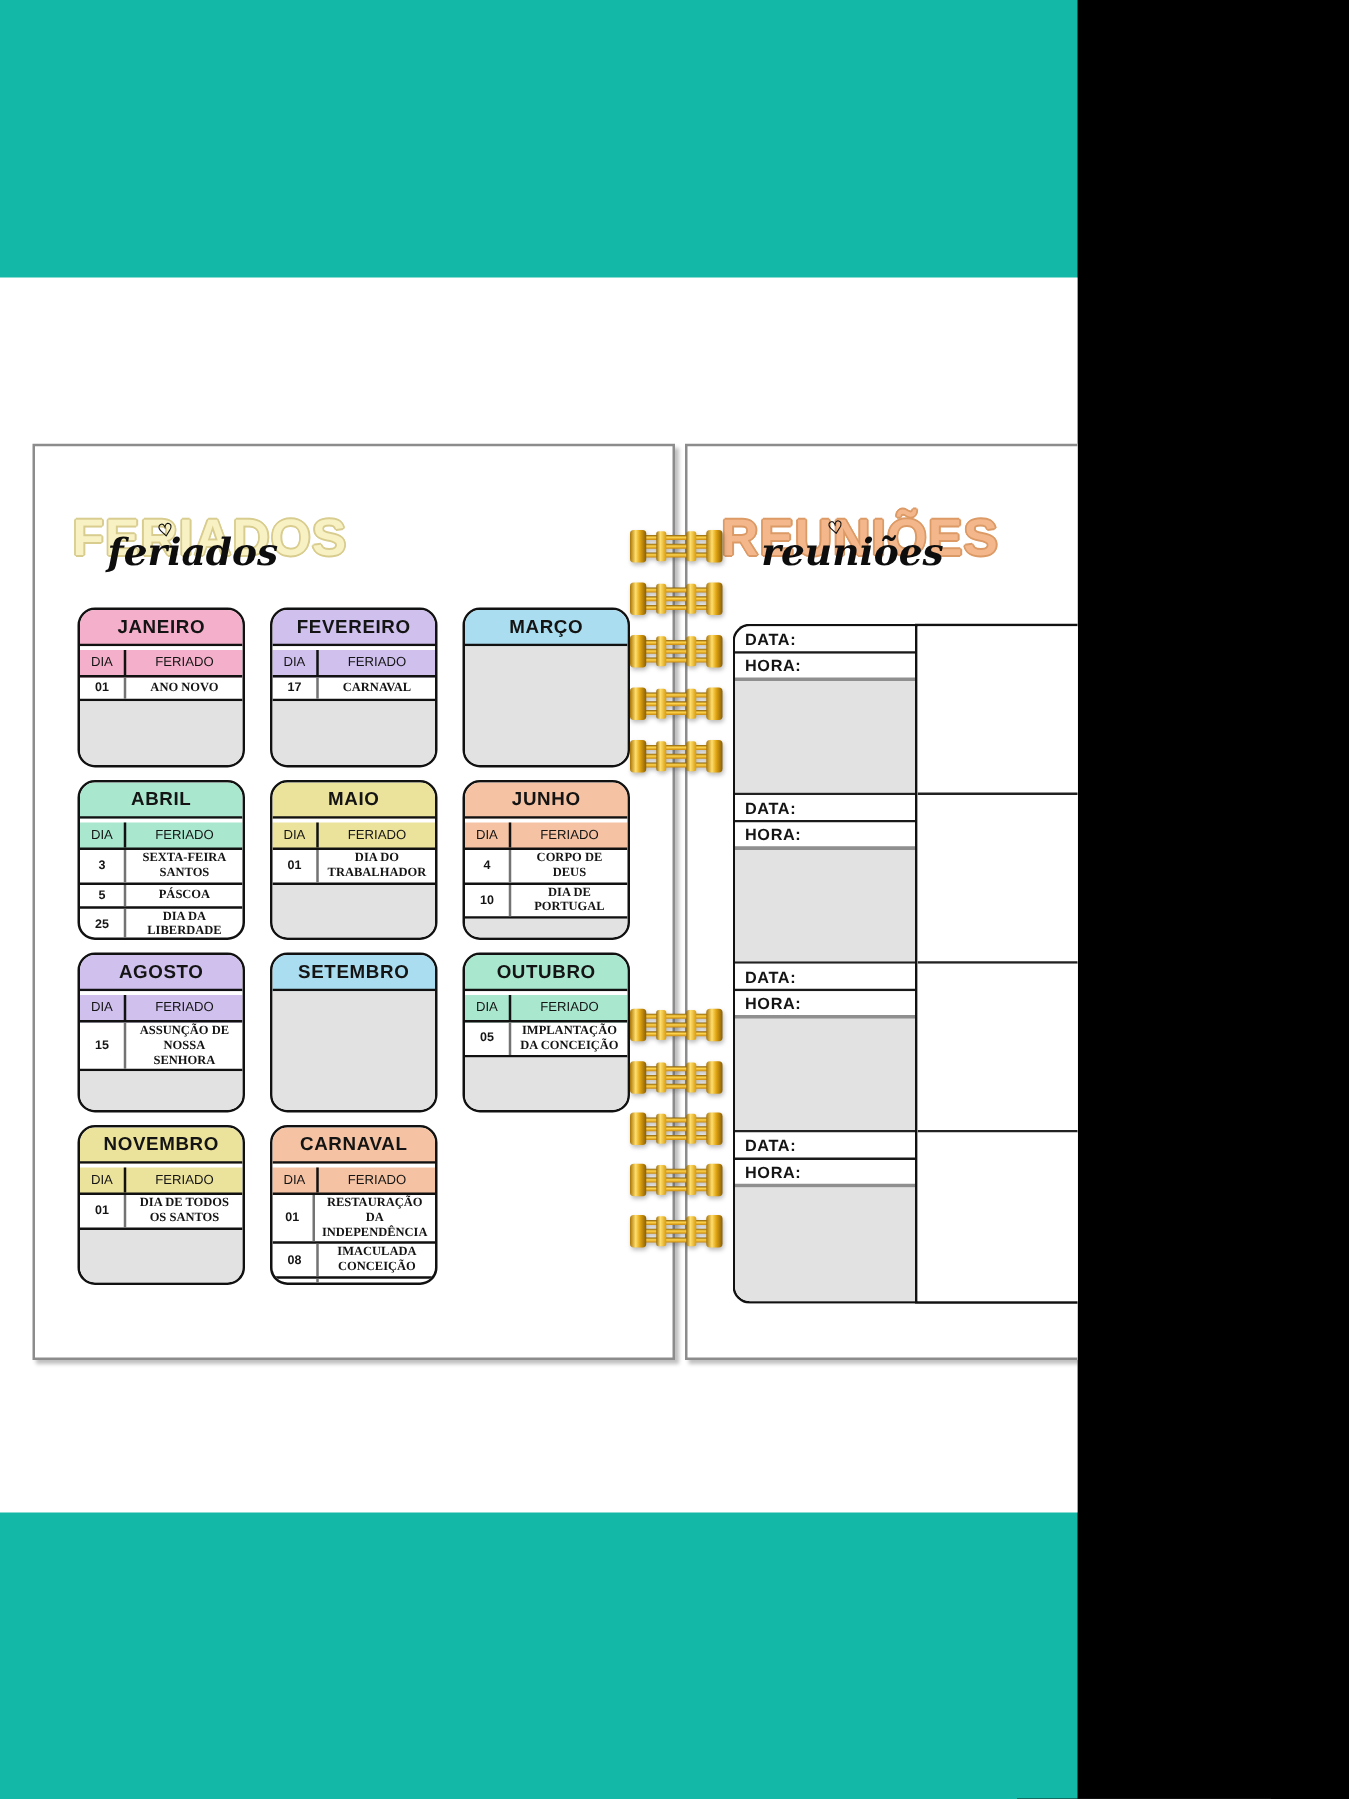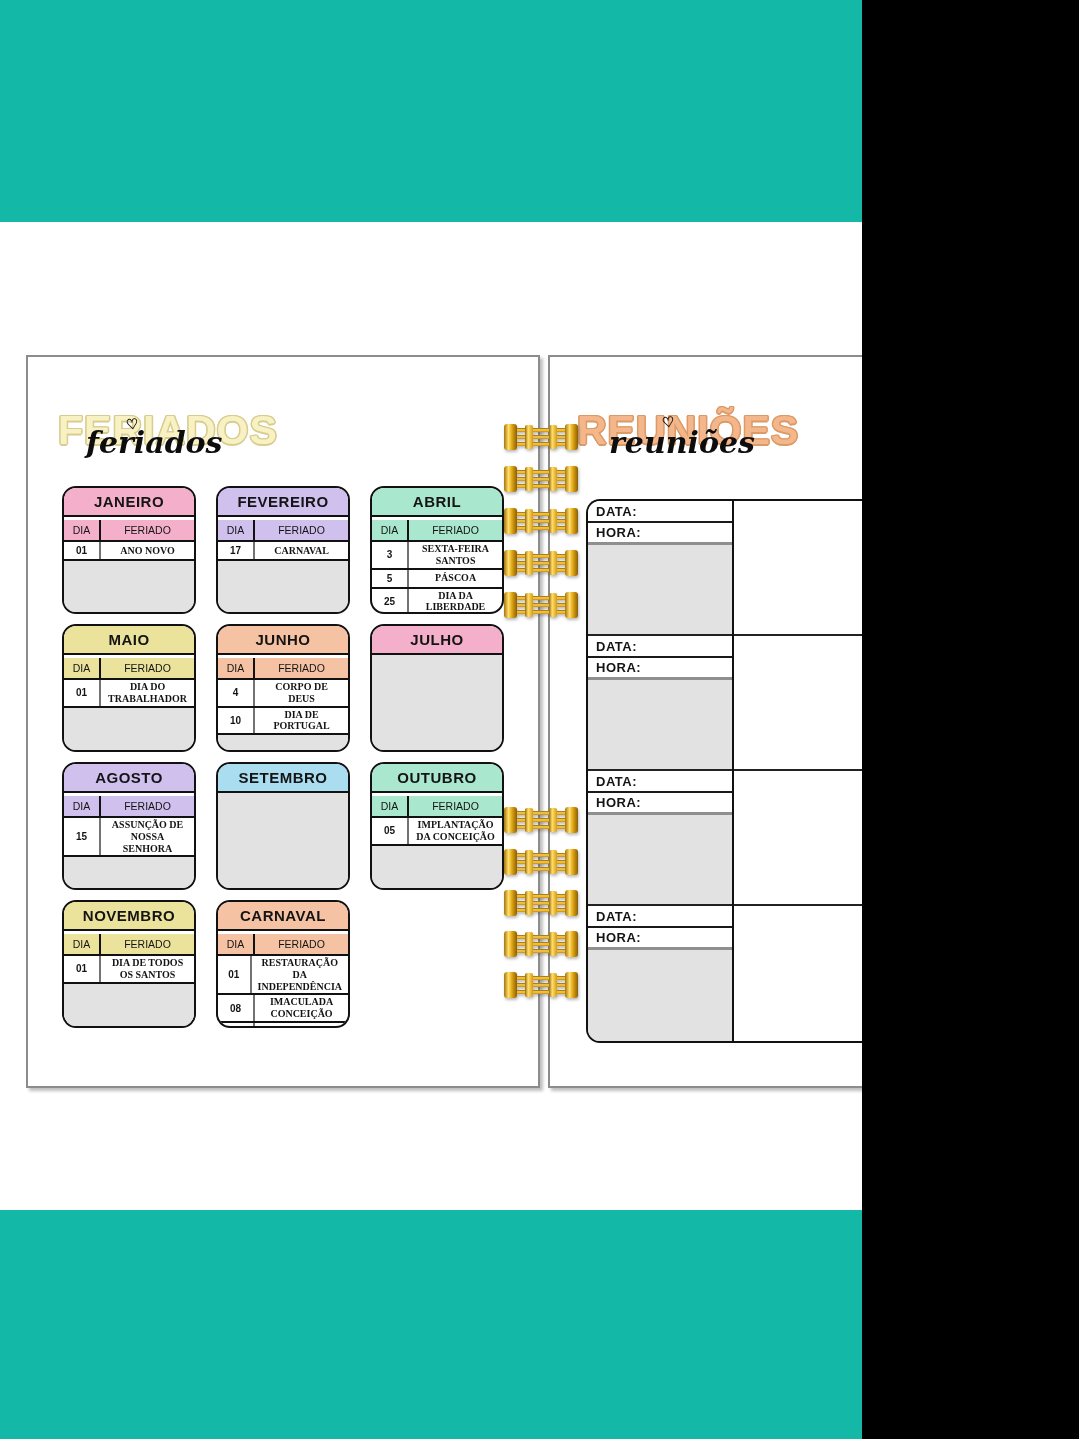--- a/index.html
+++ b/index.html
@@ -114,20 +114,24 @@
             <span class="mh-day">DIA</span>
             <span class="mh-hol">FERIADO</span>
           </div>
           <div class="mrow">
             <span class="md">17</span>
             <span class="mh">CARNAVAL</span>
           </div>
           <div class="mbody"></div>
         </div>
 
+        <div class="month-card c-blue">
+          <div class="mtitle">MARÇO</div>
+          <div class="mbody"></div>
+        </div>
 
         <div class="month-card c-mint">
           <div class="mtitle">ABRIL</div>
           <div class="mgap"></div>
           <div class="mhead">
             <span class="mh-day">DIA</span>
             <span class="mh-hol">FERIADO</span>
           </div>
           <div class="mrow">
             <span class="md">3</span>
@@ -169,24 +173,20 @@
             <span class="md">4</span>
             <span class="mh">CORPO DE DEUS</span>
           </div>
           <div class="mrow">
             <span class="md">10</span>
             <span class="mh">DIA DE PORTUGAL</span>
           </div>
           <div class="mbody"></div>
         </div>
 
-        <div class="month-card c-pink">
-          <div class="mtitle">JULHO</div>
-          <div class="mbody"></div>
-        </div>
 
         <div class="month-card c-lav">
           <div class="mtitle">AGOSTO</div>
           <div class="mgap"></div>
           <div class="mhead">
             <span class="mh-day">DIA</span>
             <span class="mh-hol">FERIADO</span>
           </div>
           <div class="mrow">
             <span class="md">15</span>

